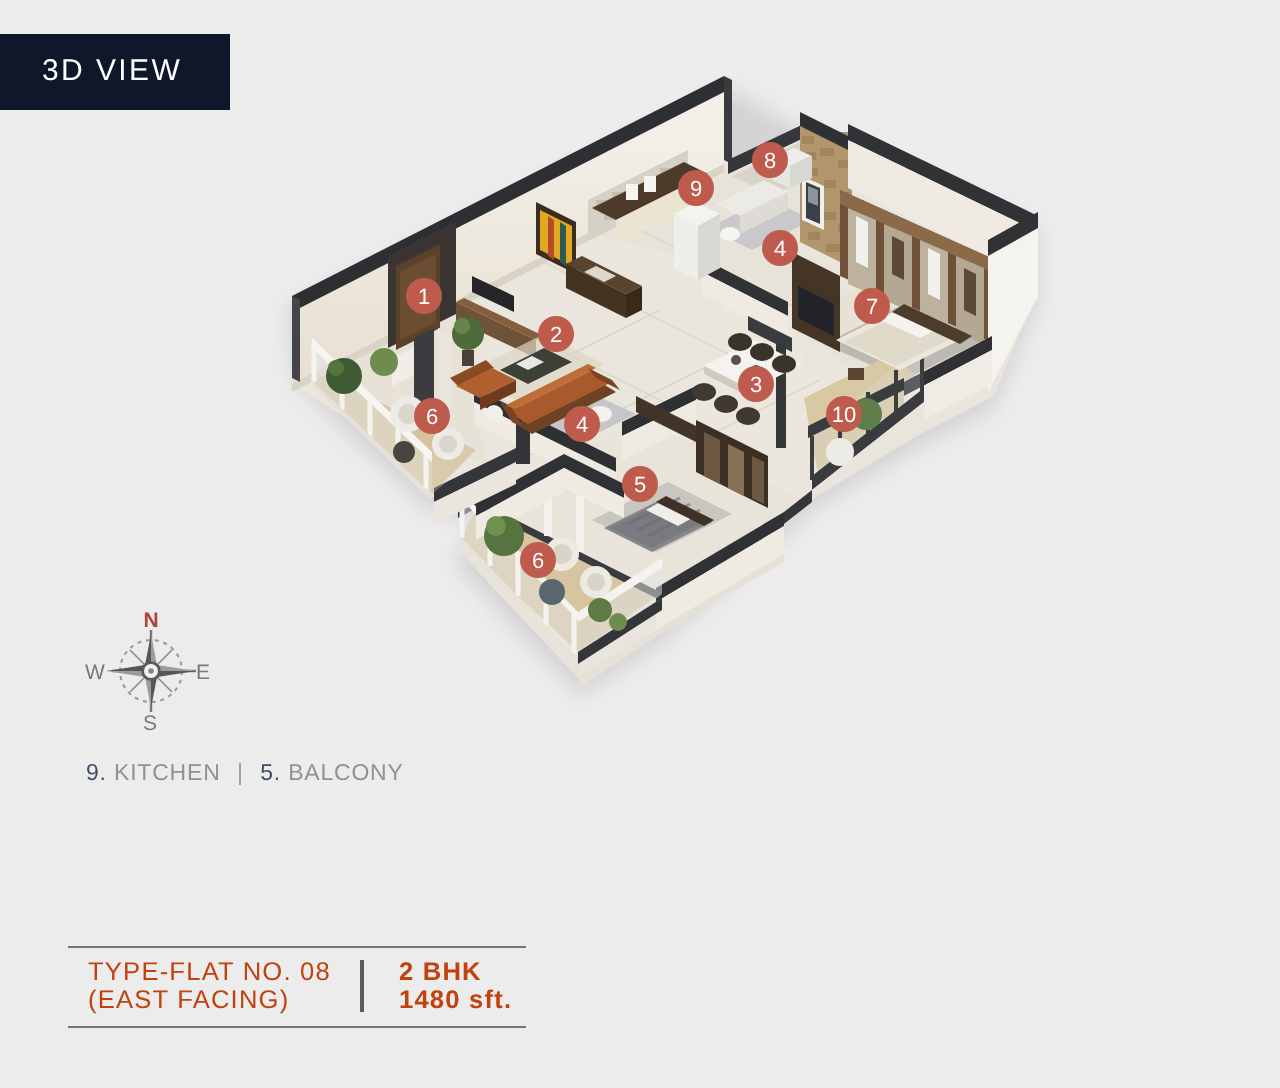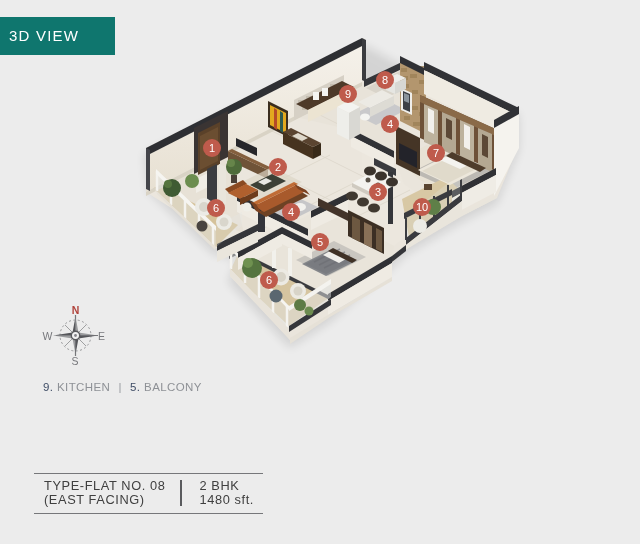--- a/index.html
+++ b/index.html
@@ -1,28 +1,28 @@
 <!DOCTYPE html>
 <html><head>
 <meta charset="utf-8">
 <style>
   html,body{margin:0;padding:0;}
   body{width:640px;height:544px;background:#ececec;font-family:"Liberation Sans",sans-serif;position:relative;overflow:hidden;}
   .abs{position:absolute;}
-  #tag3d{left:0;top:17px;width:115px;height:38px;background:#0f766e;color:#fff;
-    font-size:15px;letter-spacing:1.2px;line-height:38px;padding-left:9px;box-sizing:border-box;}
+  #tag3d{left:0;top:17px;width:115px;height:38px;background:#0f172a;color:#fff;
+    font-size:15px;letter-spacing:1.2px;line-height:38px;padding-left:21px;box-sizing:border-box;}
   #legend{left:43px;top:377px;font-size:11.5px;letter-spacing:0.4px;line-height:20.2px;color:#8e9196;}
   #legend b{color:#3f4d66;font-weight:normal;}
   #legend .sep{color:#9a9da2;padding:0 1px;}
-  #typetable{left:34px;top:473px;width:229px;color:#404040;}
+  #typetable{left:34px;top:473px;width:229px;color:#c2410c;}
   #typetable .rule{height:0;border-top:1.5px solid #76777a;}
   #typetable .row{display:flex;padding:5px 0 6px 0;}
   #typetable .c1{width:136px;padding-left:10px;font-size:12.8px;letter-spacing:0.6px;line-height:14px;}
   #typetable .vr{width:1.5px;background:#5a5b5e;margin:1px 0;}
-  #typetable .c2{padding-left:18px;font-size:12.8px;letter-spacing:0.6px;line-height:14px;}
+  #typetable .c2{padding-left:18px;font-size:12.8px;letter-spacing:0.6px;line-height:14px;font-weight:bold;}
 </style>
 </head>
 <body>
 
 <div class="abs" id="tag3d">3D VIEW</div>
 
 <svg class="abs" style="left:0;top:0" width="640" height="544" viewBox="0 0 640 544">
 <defs>
 <linearGradient id="wallface" x1="0" y1="0" x2="0" y2="1">
 <stop offset="0" stop-color="#f5f1ea"></stop>

